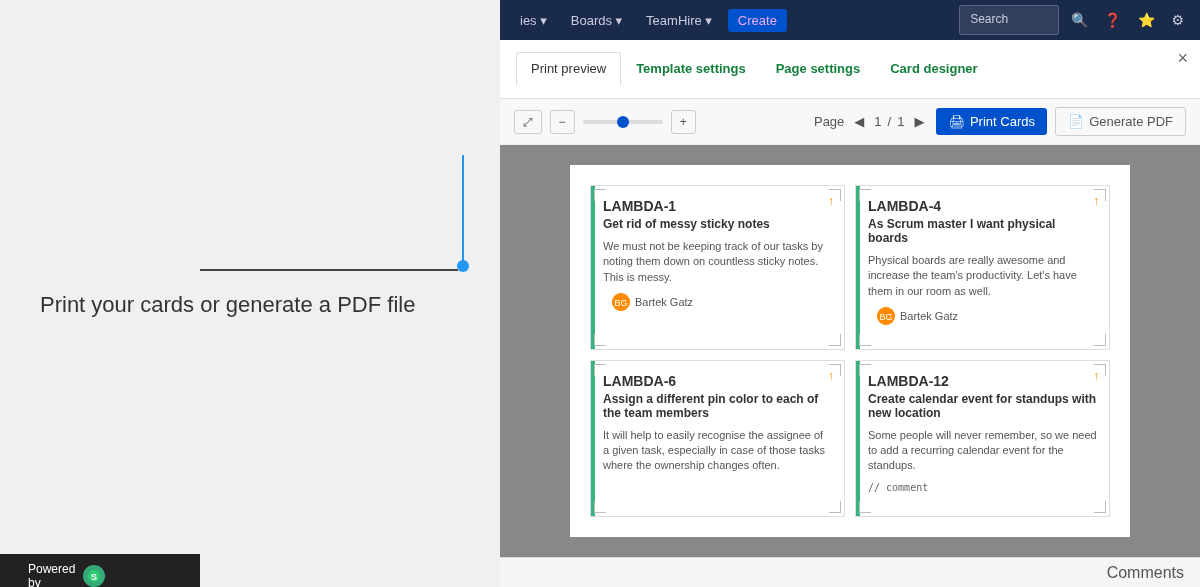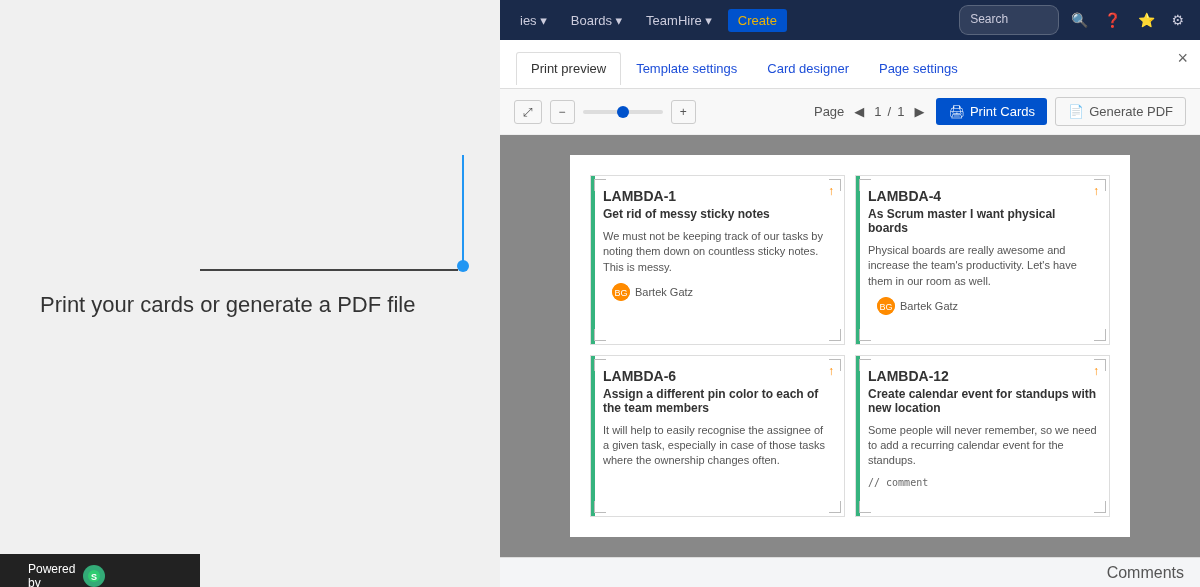--- a/index.html
+++ b/index.html
@@ -105,36 +105,36 @@
       font-size: 13px;
       padding: 4px 8px;
       cursor: pointer;
       display: flex;
       align-items: center;
       gap: 3px;
     }
 
     .nav-item.create {
       background: #0052cc;
-      color: #eab308;
+      color: #f0abfc;
       border-radius: 3px;
       padding: 4px 10px;
     }
 
     .nav-right {
       margin-left: auto;
       display: flex;
       align-items: center;
       gap: 8px;
     }
 
     .search-bar {
       background: rgba(255,255,255,0.1);
       border: 1px solid rgba(255,255,255,0.2);
-      border-radius: 9px;
+      border-radius: 3px;
       padding: 4px 10px;
       color: #ccd;
       font-size: 12px;
       width: 100px;
     }
 
     .nav-icon {
       color: #ccd;
       font-size: 14px;
       cursor: pointer;
@@ -157,34 +157,35 @@
       font-size: 18px;
       color: #666;
       cursor: pointer;
       z-index: 10;
     }
 
     
     .tabs-bar {
       display: flex;
       border-bottom: 1px solid #ddd;
-      padding: 4px 16px;
+      padding: 14px 16px;
       padding-top: 12px;
       gap: 0;
     }
 
     .tab {
       padding: 8px 14px;
       font-size: 13px;
-      color: #1d4ed8;
+      color: #15803d;
       cursor: pointer;
       border: 1px solid transparent;
       border-bottom: none;
       border-radius: 3px 3px 0 0;
       background: transparent;
+      font-weight: bold;
     }
 
     .tab.active {
       background: #fff;
       border-color: #ddd;
       border-bottom-color: #fff;
       color: #333;
       font-weight: 500;
       margin-bottom: -1px;
     }
@@ -450,22 +451,22 @@
     </div>
   </div>
 
   <div class="modal-content">
 
     <span class="modal-close">×</span>
 
     <div class="tabs-bar">
       <div class="tab active">Print preview</div>
       <div class="tab">Template settings</div>
+      <div class="tab">Page settings</div>
       <div class="tab">Card designer</div>
-      <div class="tab">Page settings</div>
     </div>
 
     <div class="toolbar">
       <button class="toolbar-btn">⤢</button>
       <button class="toolbar-btn">−</button>
       <div class="zoom-slider">
         <div class="zoom-thumb"></div>
       </div>
       <button class="toolbar-btn">+</button>
 

